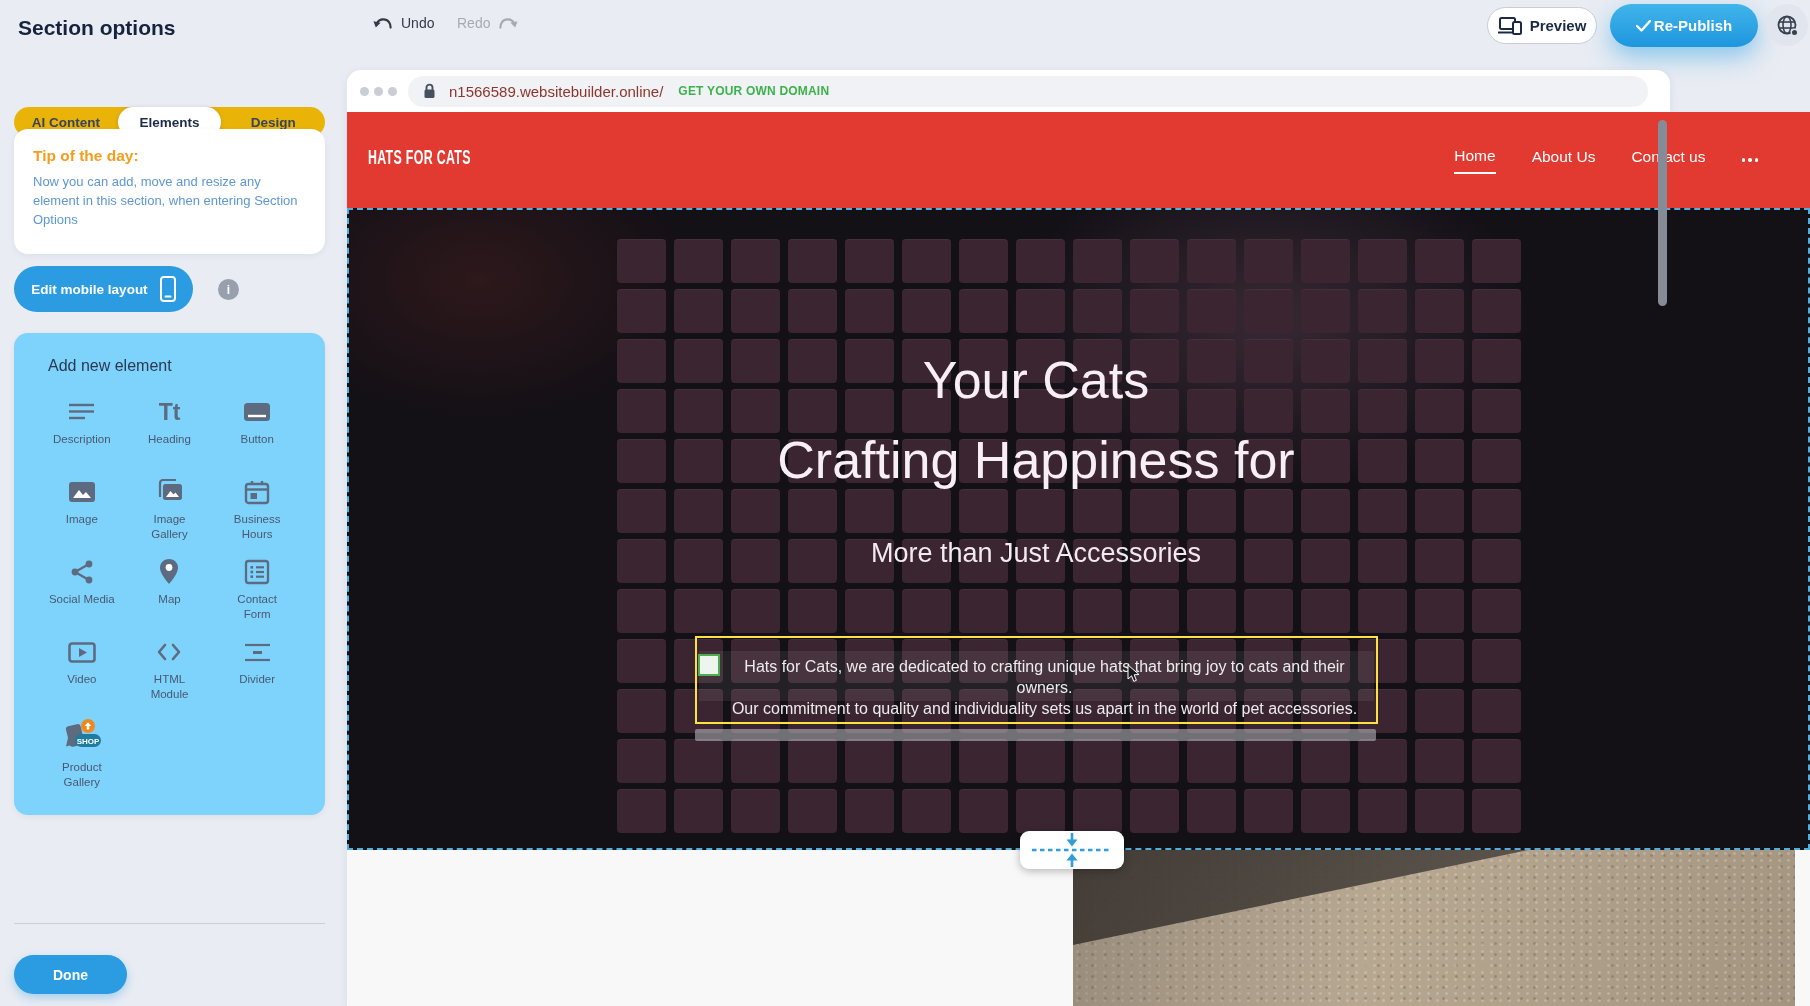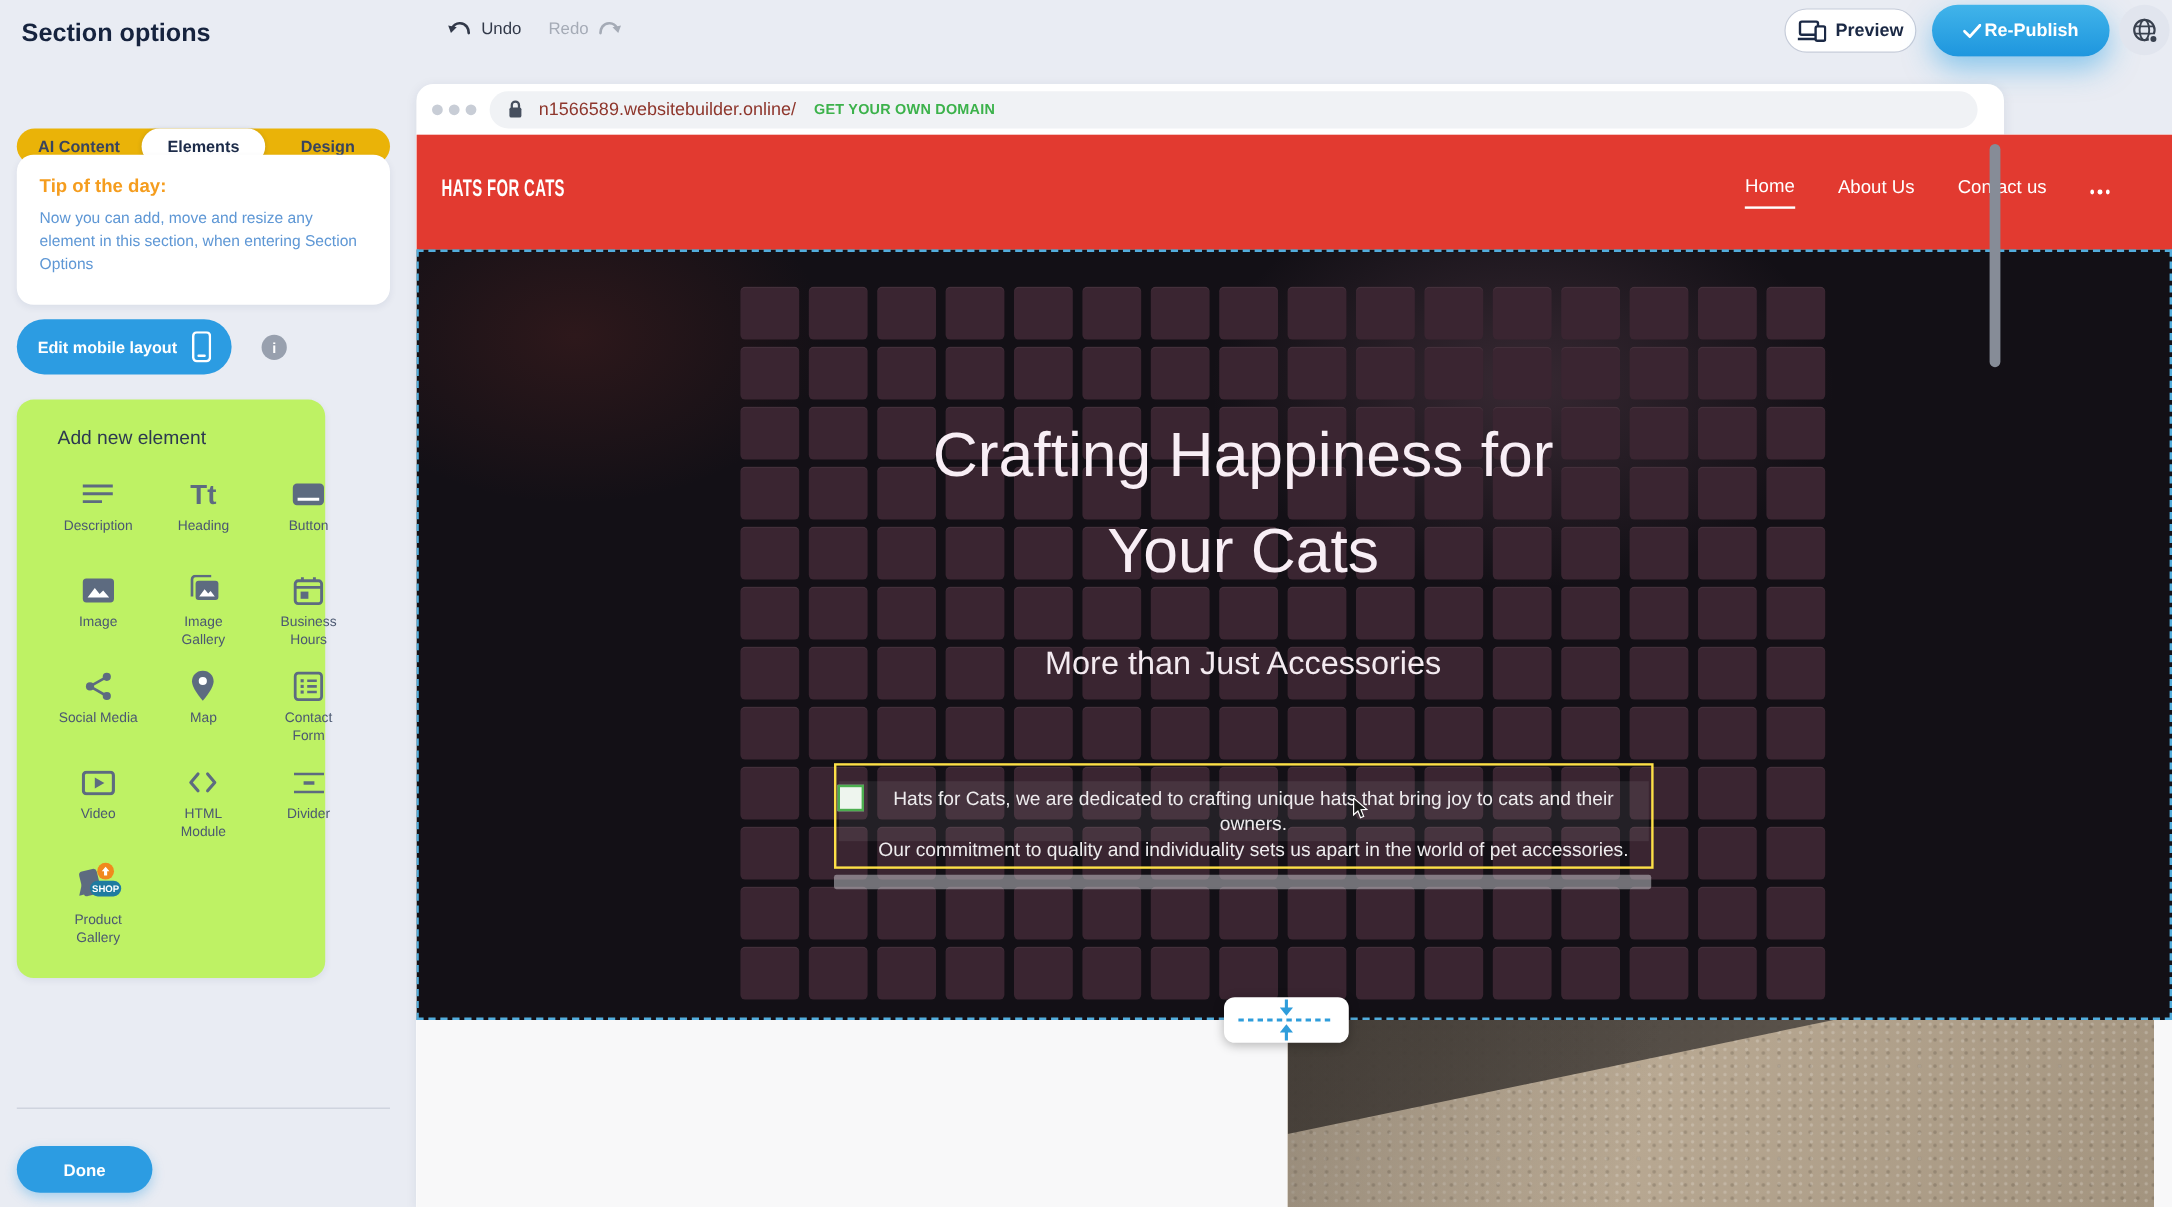--- a/index.html
+++ b/index.html
@@ -28,21 +28,21 @@
 
   .tip-card { left:14px; top:129px; width:311px; border-radius:14px; background:#fff; padding:18px 19px 24px; box-shadow:0 2px 6px rgba(25,40,80,.06); }
   .tip-title { font-size:15.5px; font-weight:800; color:#f59d1e; margin-bottom:8px; }
   .tip-body  { font-size:13px; color:#5e97d5; line-height:1.45; }
 
   .edit-mobile-btn { left:14px; top:266px; width:179px; height:46px; border-radius:23px; background:#2c9ce2; border:none;
     display:flex; align-items:center; justify-content:center; gap:12px; font-size:13.5px; font-weight:bold; color:#fff; cursor:pointer; }
   .info-btn { left:218px; top:279px; width:21px; height:21px; border-radius:50%; background:#98a0ae; color:#fff;
     font-size:12px; font-weight:bold; display:flex; align-items:center; justify-content:center; cursor:pointer; }
 
-  .add-card { left:14px; top:333px; width:257px; height:482px; border-radius:14px; background:#bef264; box-shadow:0 2px 6px rgba(25,40,80,.06); }
+  .add-card { left:14px; top:333px; width:311px; height:482px; border-radius:14px; background:#7dd3fc; box-shadow:0 2px 6px rgba(25,40,80,.06); }
   .add-title { position:absolute; left:34px; top:24px; font-size:16px; font-weight:500; color:#2c3850; }
   .el-grid { position:absolute; left:24px; top:64px; width:263px; display:grid; grid-template-columns:repeat(3,1fr); grid-auto-rows:80px; }
   .el-item { display:flex; flex-direction:column; align-items:center; cursor:pointer; }
   .el-ico { height:30px; display:flex; align-items:center; justify-content:center; color:#5d6b80; }
   .el-label { margin-top:5px; font-size:11.5px; color:#4b5871; line-height:1.3; text-align:center; }
   .el-item.wrap .el-label { max-width:52px; }
   .glyph-tt { font-size:23px; font-weight:bold; color:#5d6b80; line-height:1; }
 
   .side-divider { left:14px; top:923px; width:311px; height:1px; background:#c9ced9; }
   .done-btn { left:14px; top:955px; width:113px; height:39px; border-radius:20px; border:none; background:#2c9ce2;
@@ -555,22 +555,22 @@
           <div class="tile"></div>
           <div class="tile"></div>
           <div class="tile"></div>
           <div class="tile"></div>
           <div class="tile"></div>
           <div class="tile"></div>
           <div class="tile"></div>
         </div>
 
       <div class="hero-heading">
+        <div>Your Cats</div>
         <div>Crafting Happiness for</div>
-        <div>Your Cats</div>
       </div>
       <div class="hero-sub">More than Just Accessories</div>
 
       <div class="ghost-bar"></div>
 
       <div class="sel-box">
         <div class="sel-band"></div>
         <div class="drag-handle"></div>
         <div class="sel-text">
           <div>Hats for Cats, we are dedicated to crafting unique hats that bring joy to cats and their owners.</div>

